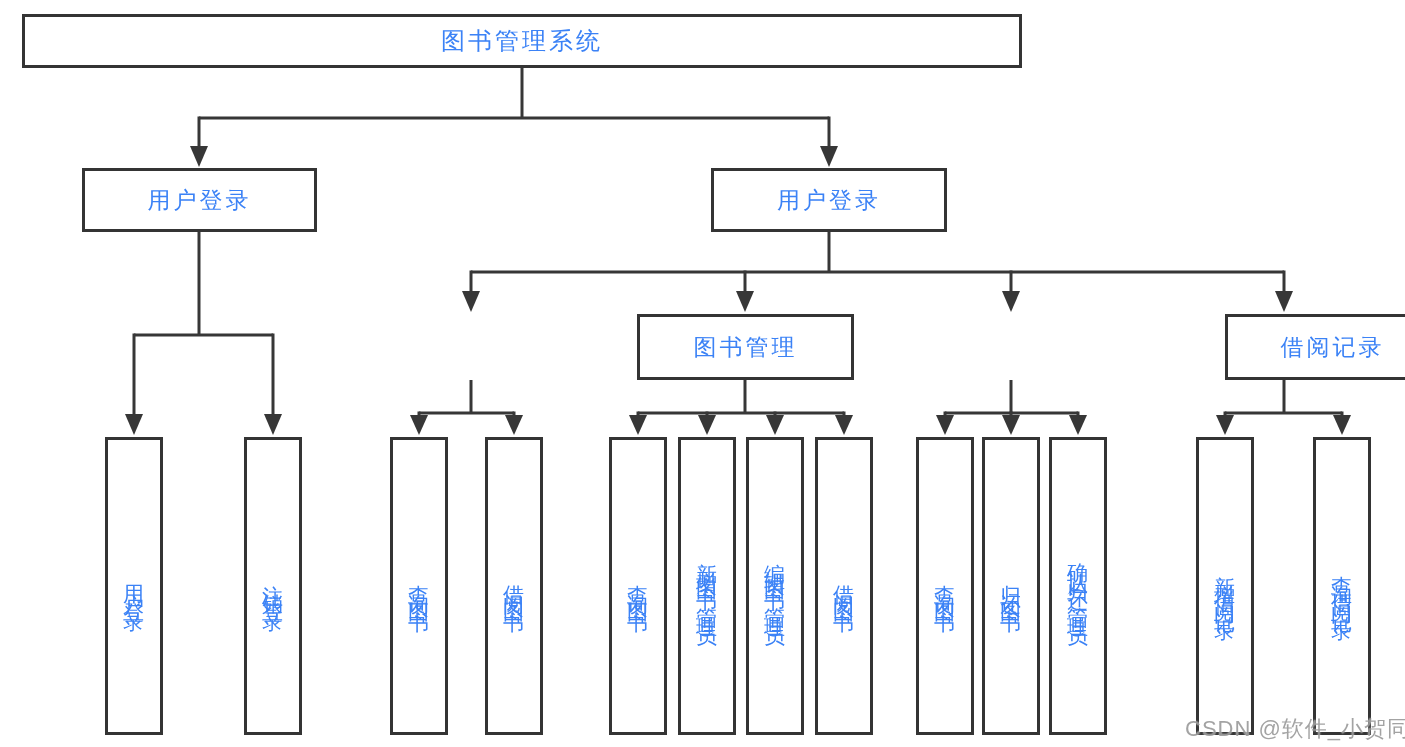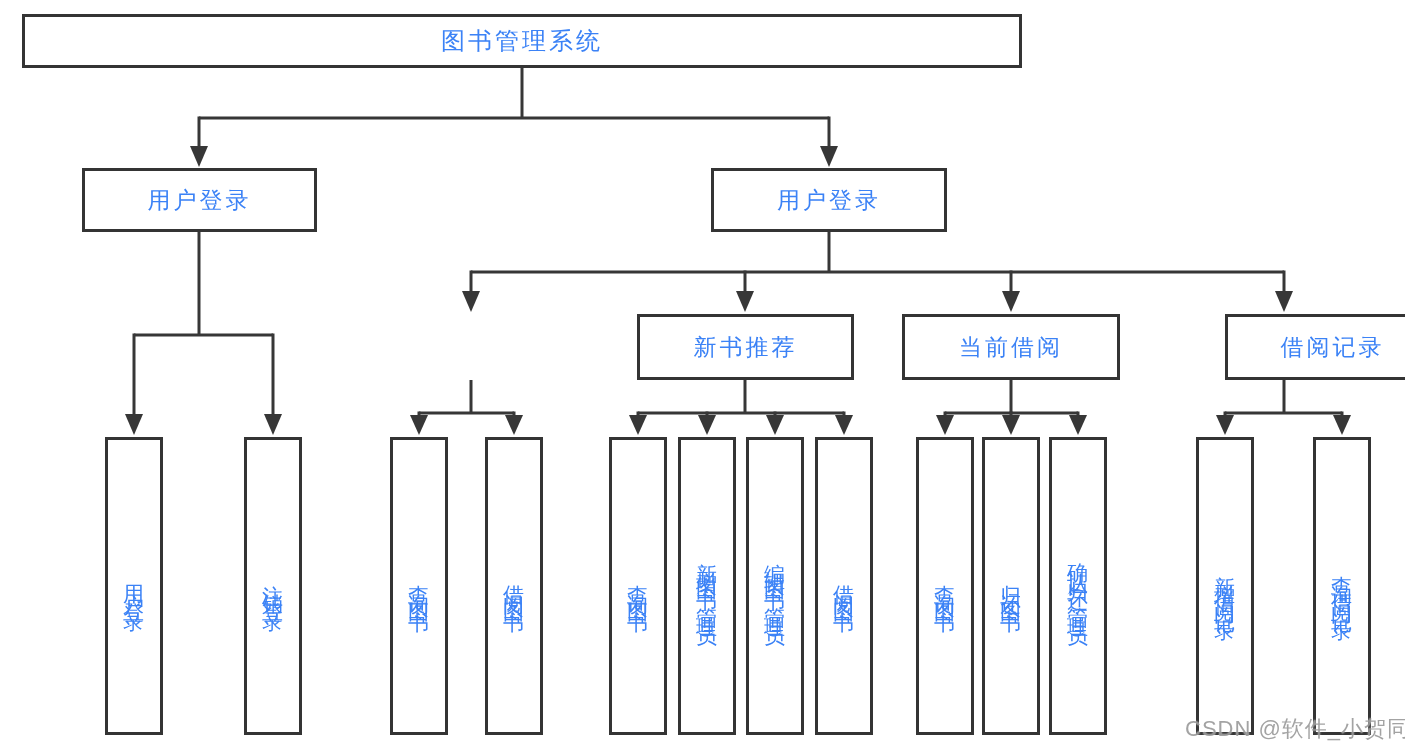--- a/index.html
+++ b/index.html
@@ -105,22 +105,21 @@
       <path class="wire" d="M1342,411.5 V417"></path>
       <polygon class="ahead" points="1333,415 1351,415 1342,435"></polygon>
     </g>
   </svg>
 
   <div class="node h-node root-node" style="left:22px;top:14px;width:1000px;height:54px;">图书管理系统</div>
 
   <div class="node h-node" style="left:82px;top:168px;width:235px;height:64px;">用户登录</div>
   <div class="node h-node" style="left:711px;top:168px;width:236px;height:64px;">用户登录</div>
 
-  <div class="node h-node" style="left:637px;top:314px;width:217px;height:66px;">新书推荐</div>
-  <div class="node h-node" style="left:902px;top:314px;width:218px;height:66px;">当前借阅</div>
+  <div class="node h-node" style="left:637px;top:314px;width:217px;height:66px;">图书管理</div>
   <div class="node h-node" style="left:1225px;top:314px;width:215px;height:66px;">借阅记录</div>
 
   <div class="node v-node" style="left:105px;top:437px;width:58px;height:298px;">用户登录</div>
   <div class="node v-node" style="left:244px;top:437px;width:58px;height:298px;">注销登录</div>
 
   <div class="node v-node" style="left:390px;top:437px;width:58px;height:298px;">查询图书</div>
   <div class="node v-node" style="left:485px;top:437px;width:58px;height:298px;">借阅图书</div>
 
   <div class="node v-node" style="left:609px;top:437px;width:58px;height:298px;">查询图书</div>
   <div class="node v-node" style="left:678px;top:437px;width:58px;height:298px;">新增图书（管理员）</div>

